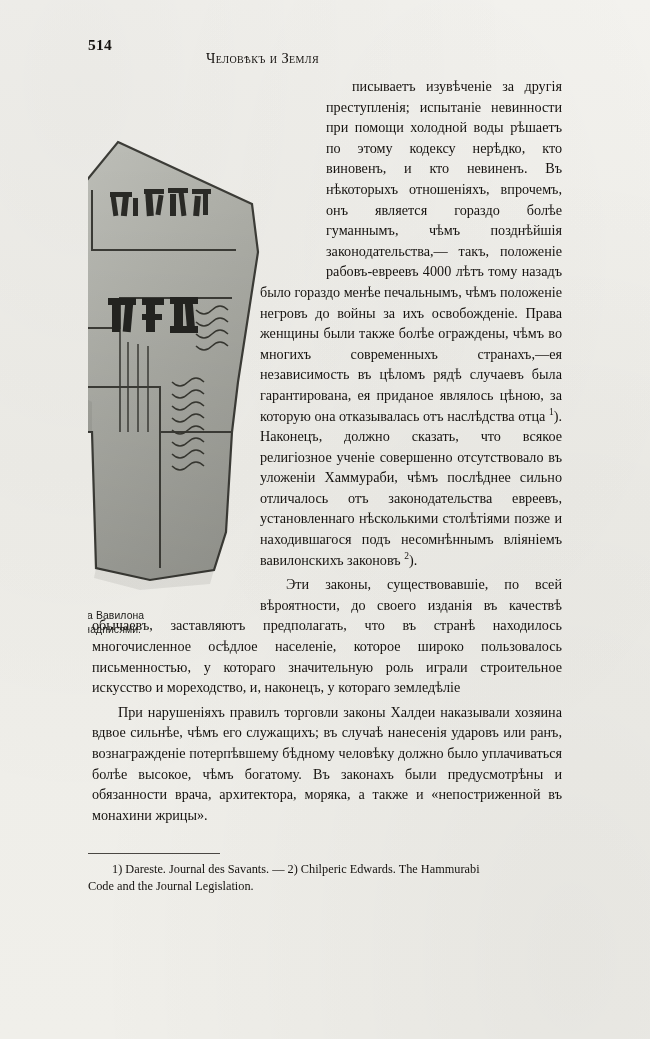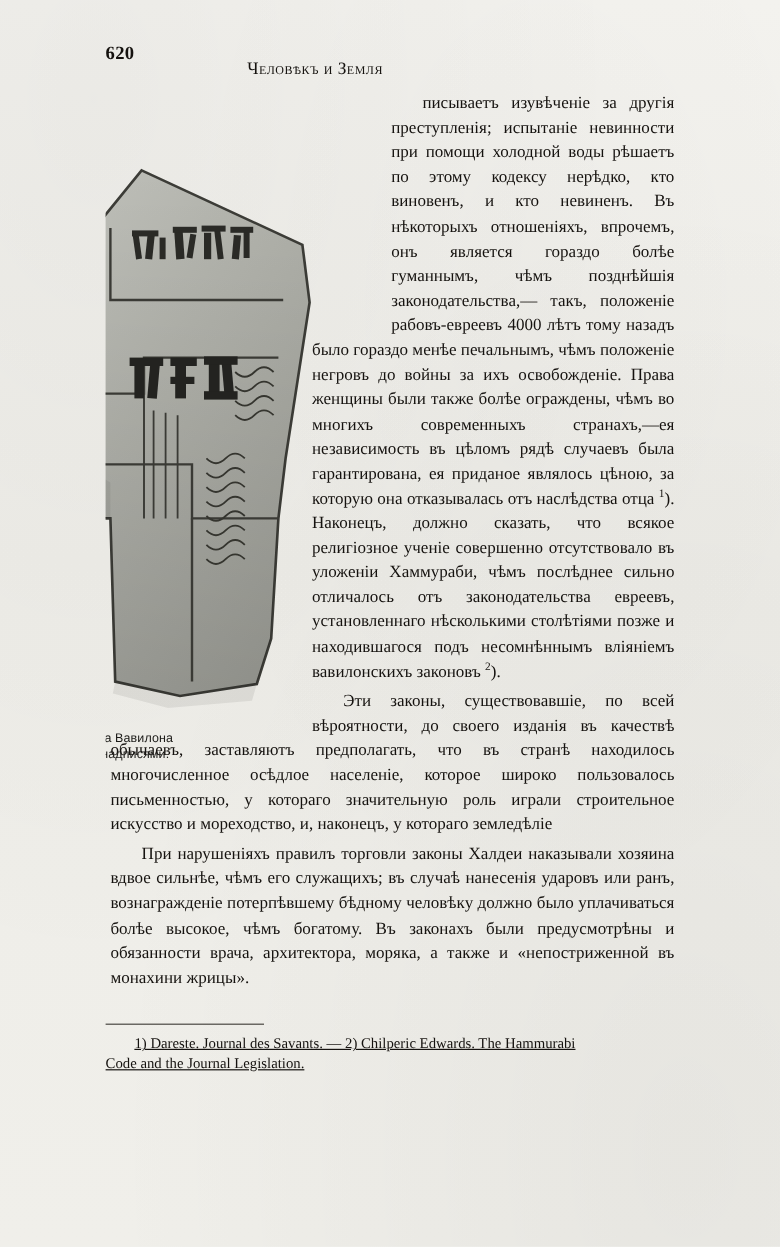--- a/index.html
+++ b/index.html
@@ -106,41 +106,40 @@
   .footnote-rule {
     width: 132px;
     height: 1px;
     background: #4a4743;
     margin: 24px 0 7px 0;
   }
   .footnotes {
     font-size: 12.3px;
     line-height: 17px;
     text-align: justify;
-    text-decoration: underline;
   }
   .footnotes .fn-indent {
     text-indent: 24px;
   }
   sup {
     font-size: 9.5px;
     vertical-align: super;
     line-height: 0;
   }
 </style>
 </head>
 <body>
 
 <div class="page">
   <div class="paper-noise"></div>
 
   <div class="content">
 
     <div class="header">
-      <span class="folio">620</span>
+      <span class="folio">514</span>
       <span class="running-title">Человѣкъ и Земля</span>
     </div>
 
     <div class="column-block">
 
       <div class="figure-wrap">
         <div class="figure">
           <svg class="tablet-svg" width="330" height="470" viewBox="0 0 330 470">
             <defs>
               <linearGradient id="tabletGrad" x1="0" y1="0" x2="1" y2="1">

